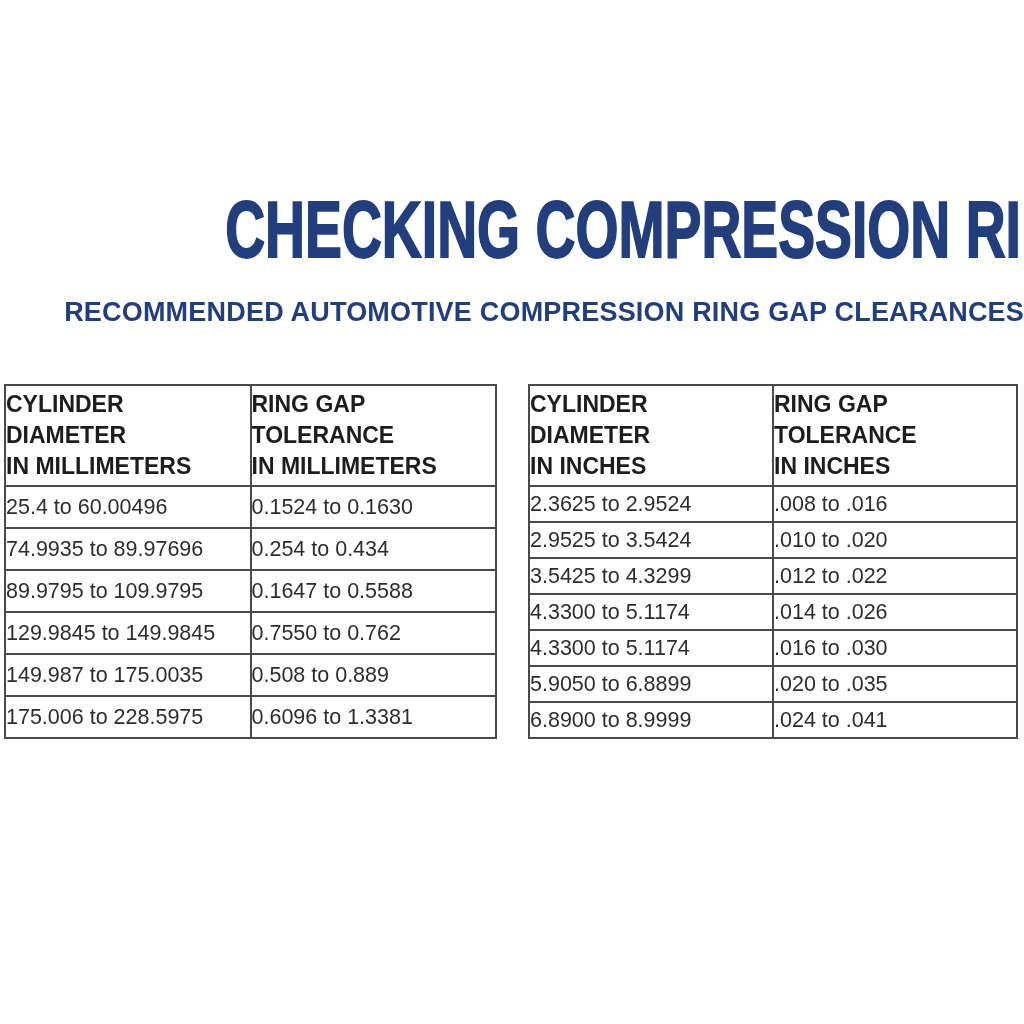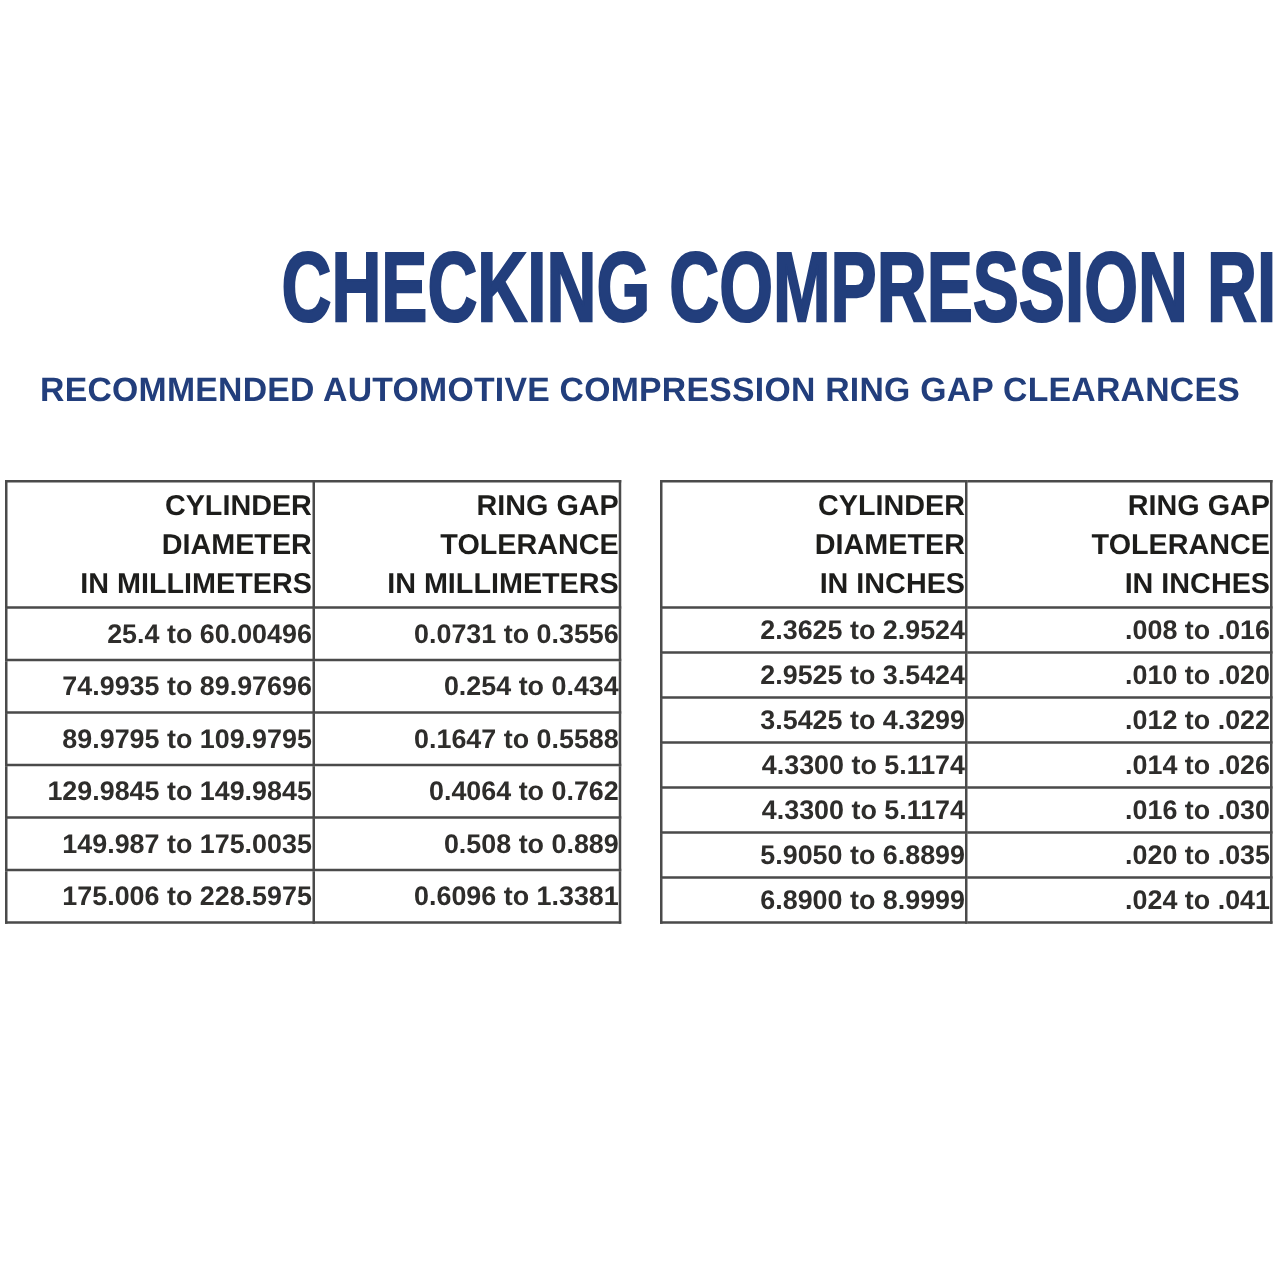--- a/index.html
+++ b/index.html
@@ -32,21 +32,21 @@
     letter-spacing: 0px;
     transform: scaleX(0.70);
     transform-origin: 50% 50%;
     -webkit-text-stroke: 1.8px #223e7c;
   }
   .subtitle {
     position: absolute;
     top: 297px;
     left: 0;
     width: 1024px;
-    text-align: center;
+    text-align: right;
     font-size: 27px;
     font-weight: bold;
     color: #223e7c;
     letter-spacing: 0.2px;
     white-space: nowrap;
   }
   .tables {
     position: absolute;
     top: 384px;
     left: 4px;
@@ -56,36 +56,36 @@
   }
   table.spec {
     border-collapse: collapse;
     table-layout: fixed;
     background: #ffffff;
   }
   table.spec.mm  { width: 493px; }
   table.spec.in  { width: 490px; }
   table.spec th, table.spec td {
     border: 2px solid #4a4a4a;
-    text-align: right;
+    text-align: left;
     vertical-align: middle;
     padding: 0;
   }
   table.spec th {
     height: 99px;
     font-size: 23px;
     font-weight: bold;
     color: #1d1d1b;
     line-height: 31px;
     white-space: pre-line;
   }
   table.spec td {
     height: 34px;
     font-size: 21.5px;
-    font-weight: bold;
+    font-weight: normal;
     color: #2e2d2b;
     white-space: nowrap;
   }
 </style>
 </head>
 <body>
 
 <div class="page">
 
   <div class="title-wrap">
@@ -103,33 +103,33 @@
 DIAMETER
 IN MILLIMETERS</th>
           <th>RING GAP
 TOLERANCE
 IN MILLIMETERS</th>
         </tr>
       </thead>
       <tbody>
         <tr>
           <td>25.4 to 60.00496</td>
-          <td>0.0731 to 0.3556</td>
+          <td>0.1524 to 0.1630</td>
         </tr>
         <tr>
           <td>74.9935 to 89.97696</td>
           <td>0.254 to 0.434</td>
         </tr>
         <tr>
           <td>89.9795 to 109.9795</td>
           <td>0.1647 to 0.5588</td>
         </tr>
         <tr>
           <td>129.9845 to 149.9845</td>
-          <td>0.4064 to 0.762</td>
+          <td>0.7550 to 0.762</td>
         </tr>
         <tr>
           <td>149.987 to 175.0035</td>
           <td>0.508 to 0.889</td>
         </tr>
         <tr>
           <td>175.006 to 228.5975</td>
           <td>0.6096 to 1.3381</td>
         </tr>
       </tbody>

